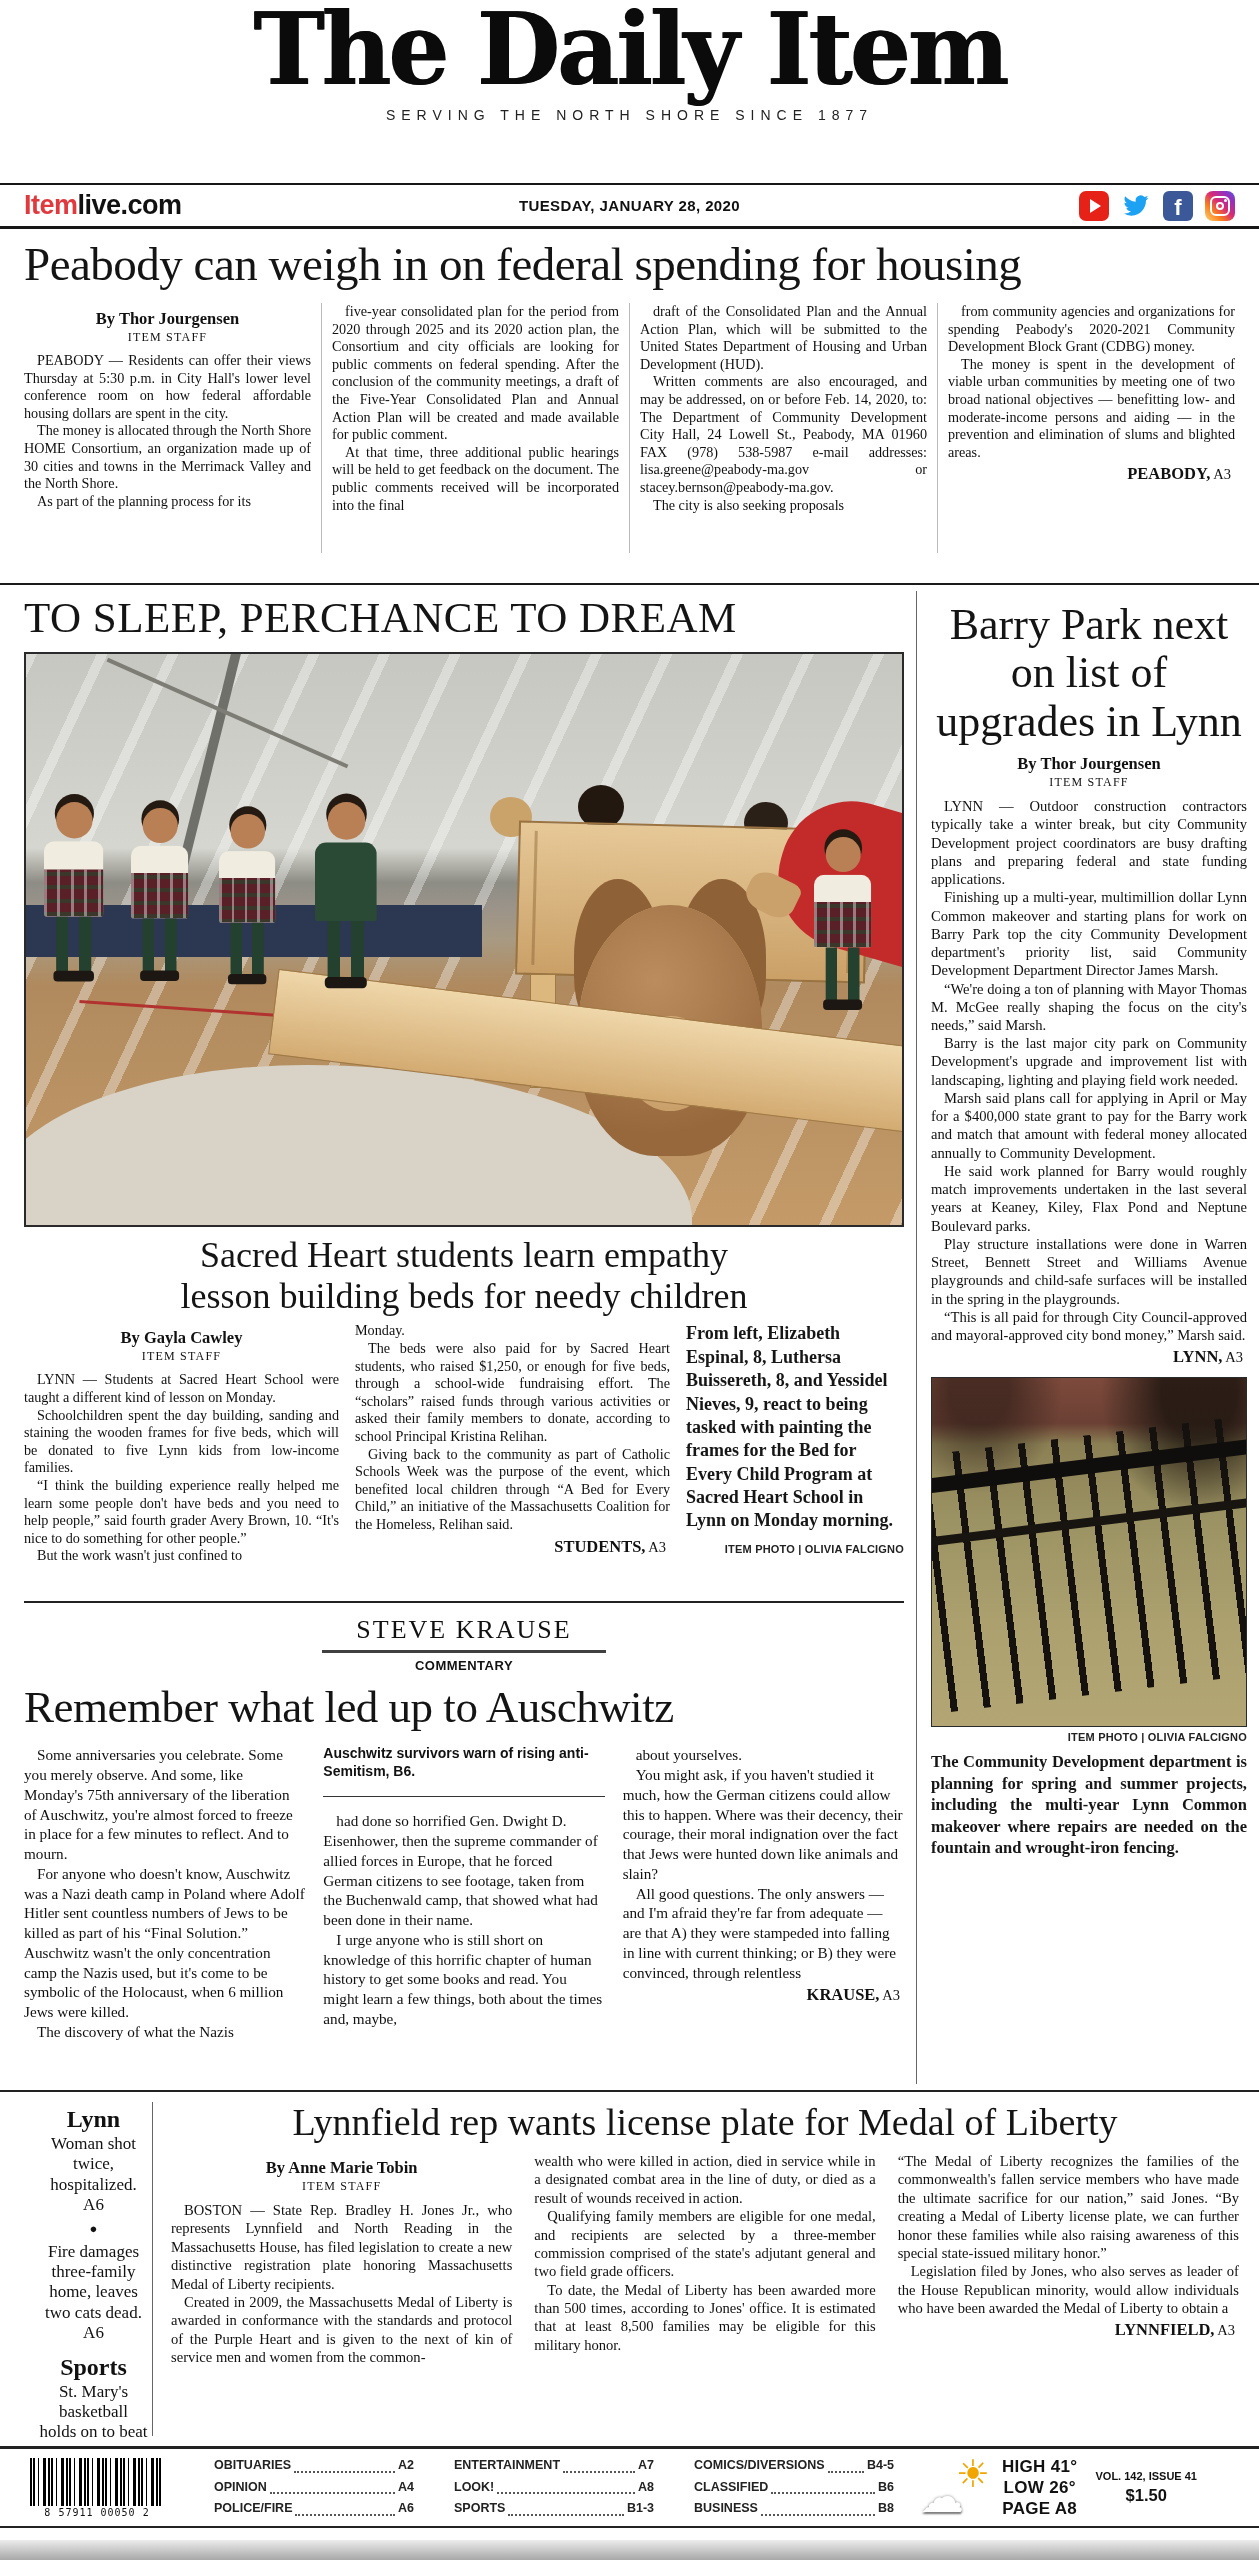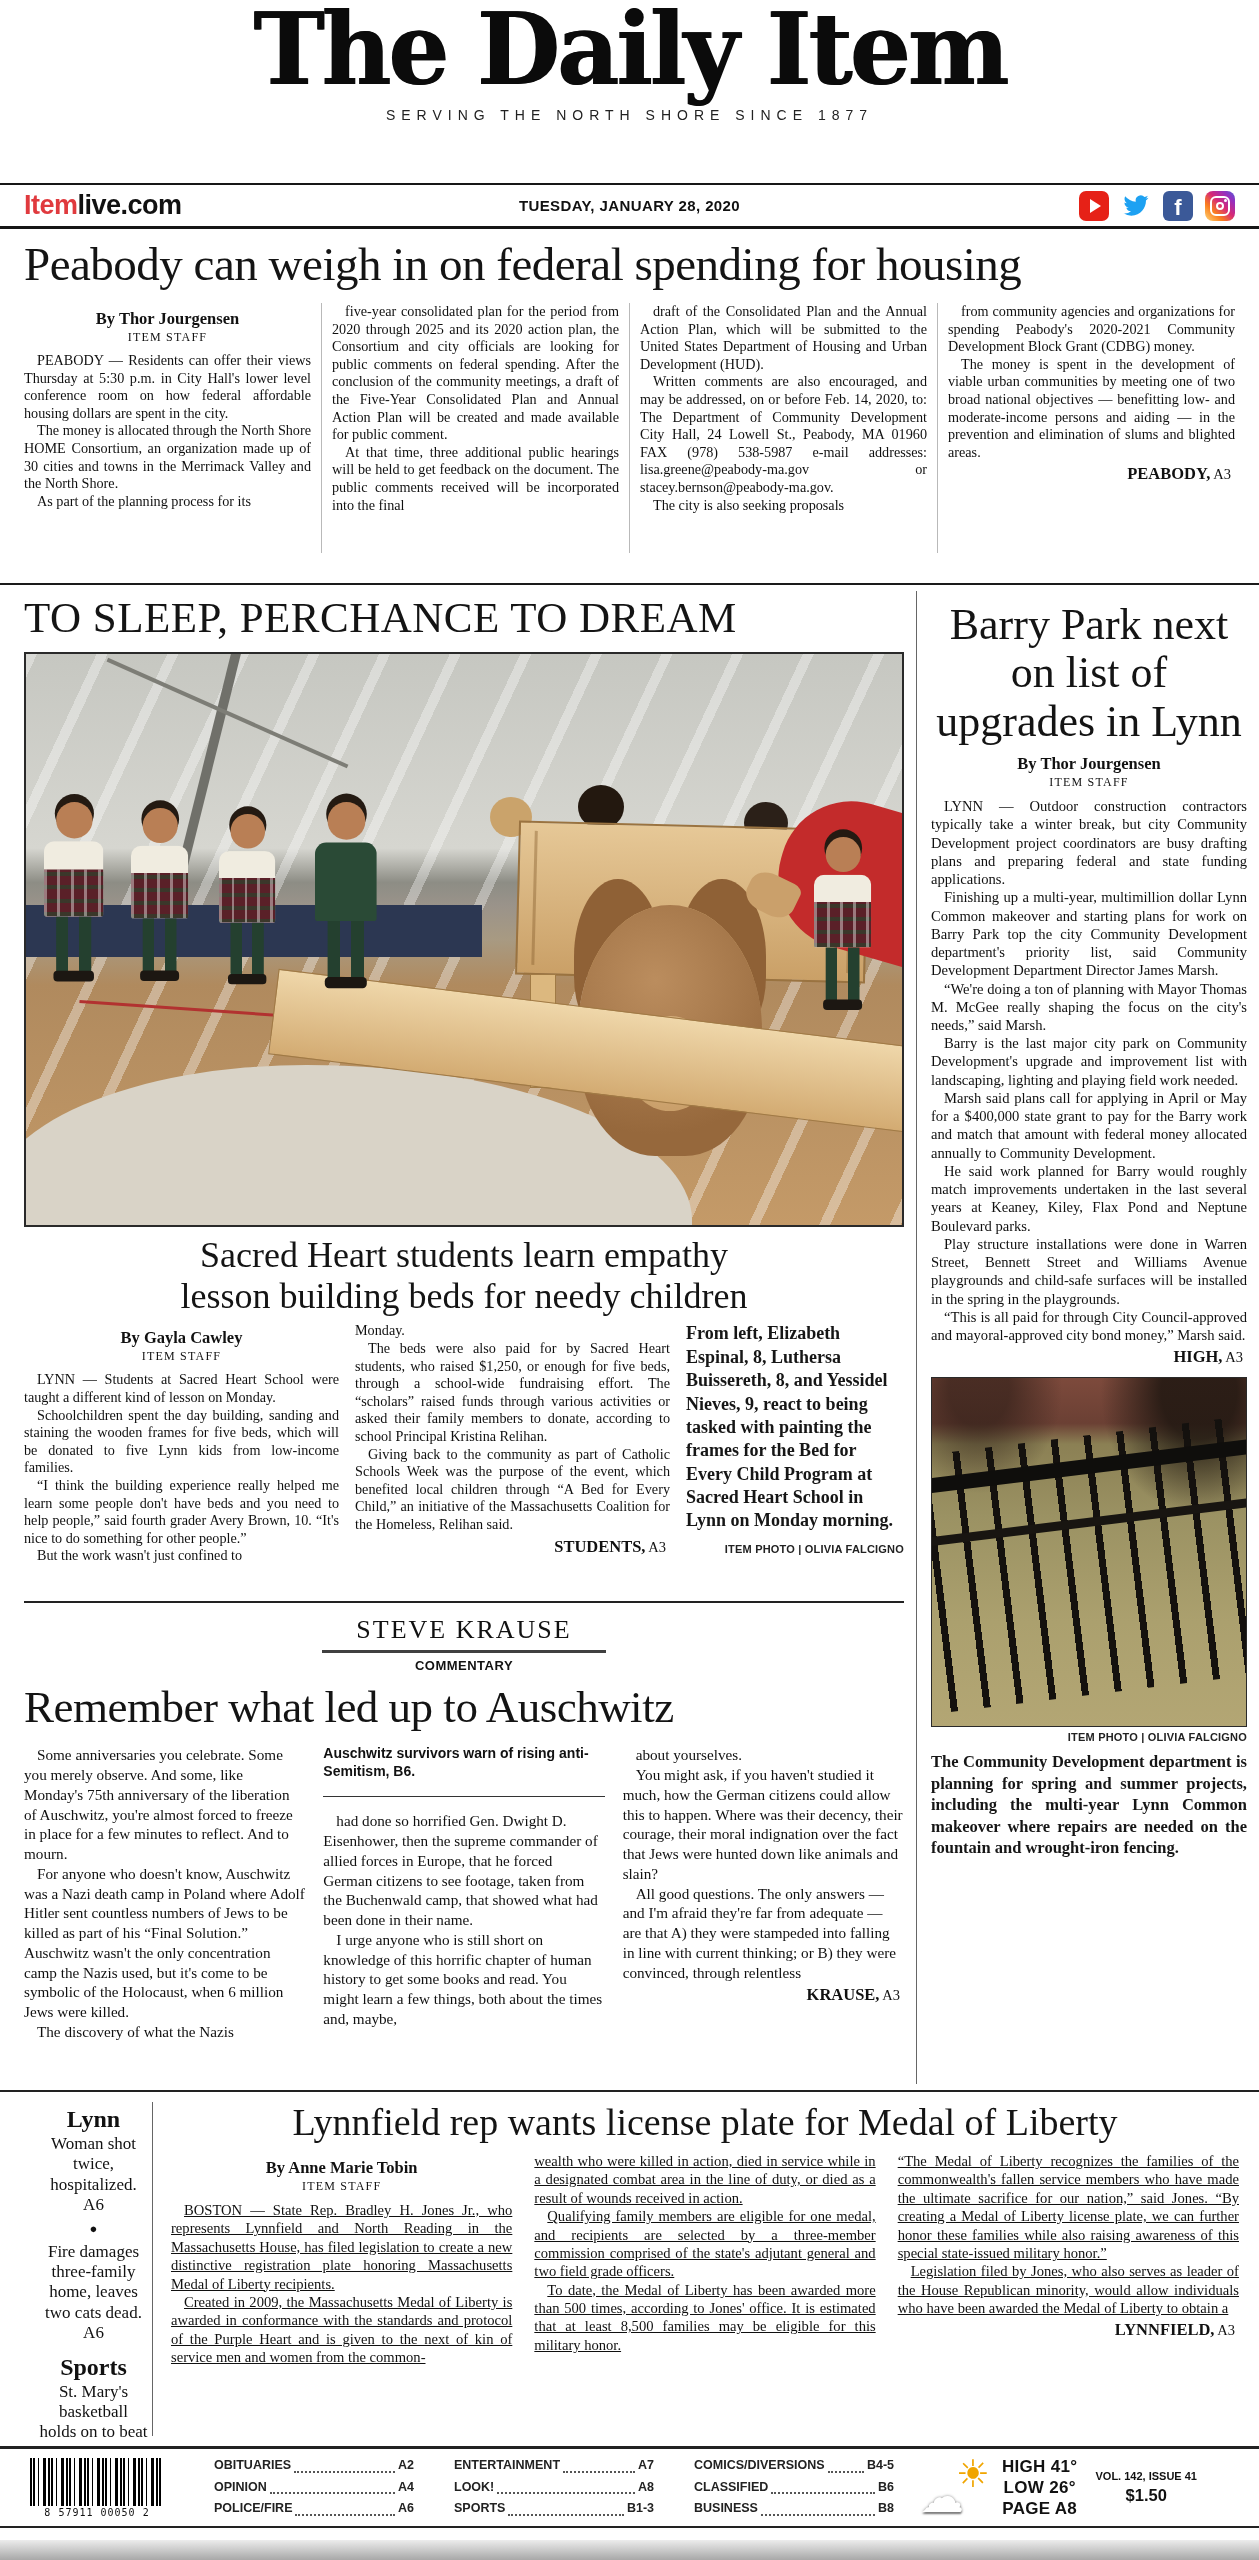--- a/index.html
+++ b/index.html
@@ -159,21 +159,21 @@
   .bottomrow { display:flex; height:356px; border-top:2px solid #222; }
   .brief { width:152px; text-align:center; padding-top:12px; overflow:hidden;padding-left:35px; }
   .brief-h { font-weight:bold; font-size:24px; margin:2px 0 1px; }
   .brief-item { font-size:17px; line-height:1.2; padding:0 4px; }
   .bullet { font-size:13px; margin:5px 0; }
   .vdiv2 { width:1px; background:#666; margin:10px 0; }
   .lf { flex:1; padding:2px 20px 0 18px; overflow:hidden; }
   .lf h2 { font-size:38px; text-align:center; margin:6px 0 8px; }
   .lf-cols { display:flex; gap:22px; height:262px; overflow:hidden; }
   .lf-cols .col3 { flex:1; }
-  .lf-cols p.copy { font-size:14.6px; line-height:1.26;text-decoration:underline; }
+  .lf-cols p.copy { font-size:14.6px; line-height:1.26; }
 
   
   .pagefoot { height:82px; border-top:3px solid #222; border-bottom:2px solid #222;
               display:flex; align-items:center; padding:0 22px;
               font-family:"Liberation Sans", sans-serif; }
   .barcode { width:150px; text-align:center; }
   .bars { height:48px; margin:0 8px;
           background:repeating-linear-gradient(90deg,#000 0 2px,#fff 2px 3px,#000 3px 5px,#fff 5px 8px,#000 8px 9px,#fff 9px 13px,#000 13px 16px,#fff 16px 18px); }
   .bc-num { font-family:"DejaVu Sans Mono", monospace; font-size:10px; letter-spacing:1px; margin-top:1px; }
   .index { display:flex; gap:40px; margin-left:42px; }
@@ -362,21 +362,21 @@
         <div class="staff">ITEM STAFF</div>
       </div>
       <p class="copy">LYNN — Outdoor construction contractors typically take a winter break, but city Community Development project coordinators are busy drafting plans and preparing federal and state funding applications.</p>
       <p class="copy">Finishing up a multi-year, multimillion dollar Lynn Common makeover and starting plans for work on Barry Park top the city Community Development department's priority list, said Community Development Department Director James Marsh.</p>
       <p class="copy">“We're doing a ton of planning with Mayor Thomas M. McGee really shaping the focus on the city's needs,” said Marsh.</p>
       <p class="copy">Barry is the last major city park on Community Development's upgrade and improvement list with landscaping, lighting and playing field work needed.</p>
       <p class="copy">Marsh said plans call for applying in April or May for a $400,000 state grant to pay for the Barry work and match that amount with federal money allocated annually to Community Development.</p>
       <p class="copy">He said work planned for Barry would roughly match improvements undertaken in the last several years at Keaney, Kiley, Flax Pond and Neptune Boulevard parks.</p>
       <p class="copy">Play structure installations were done in Warren Street, Bennett Street and Williams Avenue playgrounds and child-safe surfaces will be installed in the spring in the playgrounds.</p>
       <p class="copy">“This is all paid for through City Council-approved and mayoral-approved city bond money,” Marsh said.</p>
-      <div class="jump"><span class="jb">HIGH,</span><span> A3</span></div>
+      <div class="jump"><span class="jb">LYNN,</span><span> A3</span></div>
 
       <div class="photo2">
         <div class="p2-pickets"></div>
         <div class="p2-railbar"></div>
         <div class="p2-railbar2"></div>
       </div>
       <div class="credit">ITEM PHOTO | OLIVIA FALCIGNO</div>
       <div class="photocap">The Community Development department is planning for spring and summer projects, including the multi-year Lynn Common makeover where repairs are needed on the fountain and wrought-iron fencing.</div>
     </div>
   </div>

